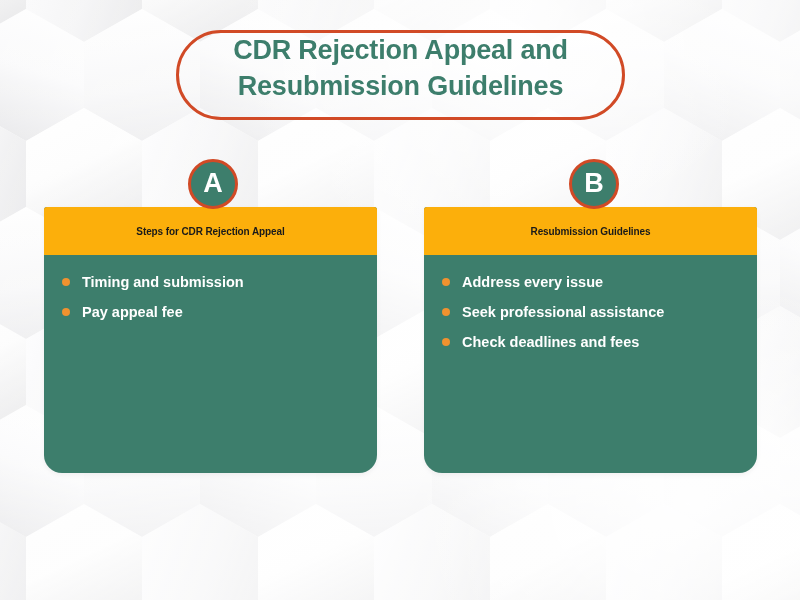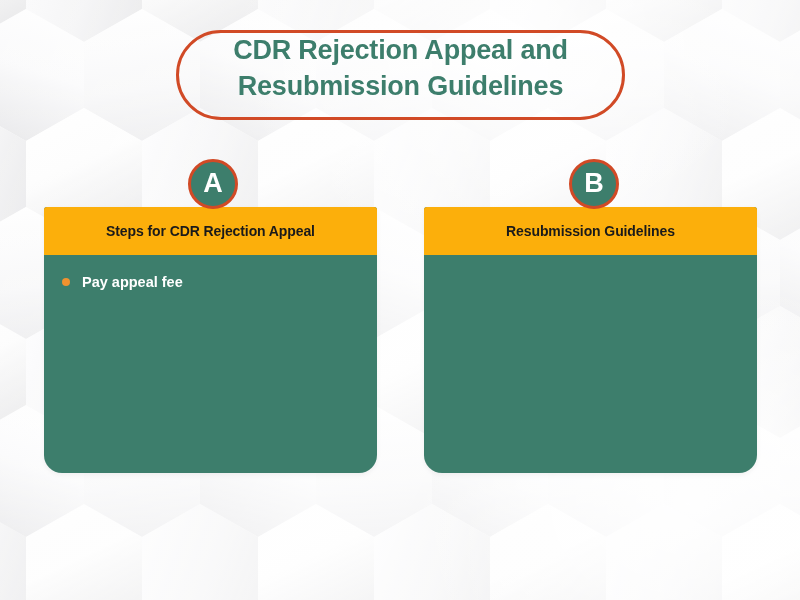--- a/index.html
+++ b/index.html
@@ -119,21 +119,21 @@
   #card-left  { left: 44px; }
   #card-right { left: 424px; }
 
   .card-header {
     height: 48px;
     background: #FCAF0B;
     display: flex;
     align-items: center;
     justify-content: center;
     color: #1a1a1a;
-    font-size: 14px;
+    font-size: 10px;
     font-weight: bold;
     letter-spacing: -0.1px;
   }
   .card-body {
     padding: 18px 16px 0 16px;
   }
   ul.bullets {
     list-style: none;
     margin: 0;
     padding: 0;
@@ -234,22 +234,30 @@
     <span>A</span>
   </div>
   <div class="badge" id="badge-b">
     <span>B</span>
   </div>
 
   <div class="card" id="card-left">
     <div class="card-header">Steps for CDR Rejection Appeal</div>
     <div class="card-body">
       <ul class="bullets" id="list-left">
+          <li>Timing and submission</li>
           <li>Pay appeal fee</li>
         </ul>
     </div>
   </div>
 
   <div class="card" id="card-right">
     <div class="card-header">Resubmission Guidelines</div>
+    <div class="card-body">
+      <ul class="bullets" id="list-right">
+          <li>Address every issue</li>
+          <li>Seek professional assistance</li>
+          <li>Check deadlines and fees</li>
+        </ul>
+    </div>
   </div>
 
 </div>
 
 </body></html>

